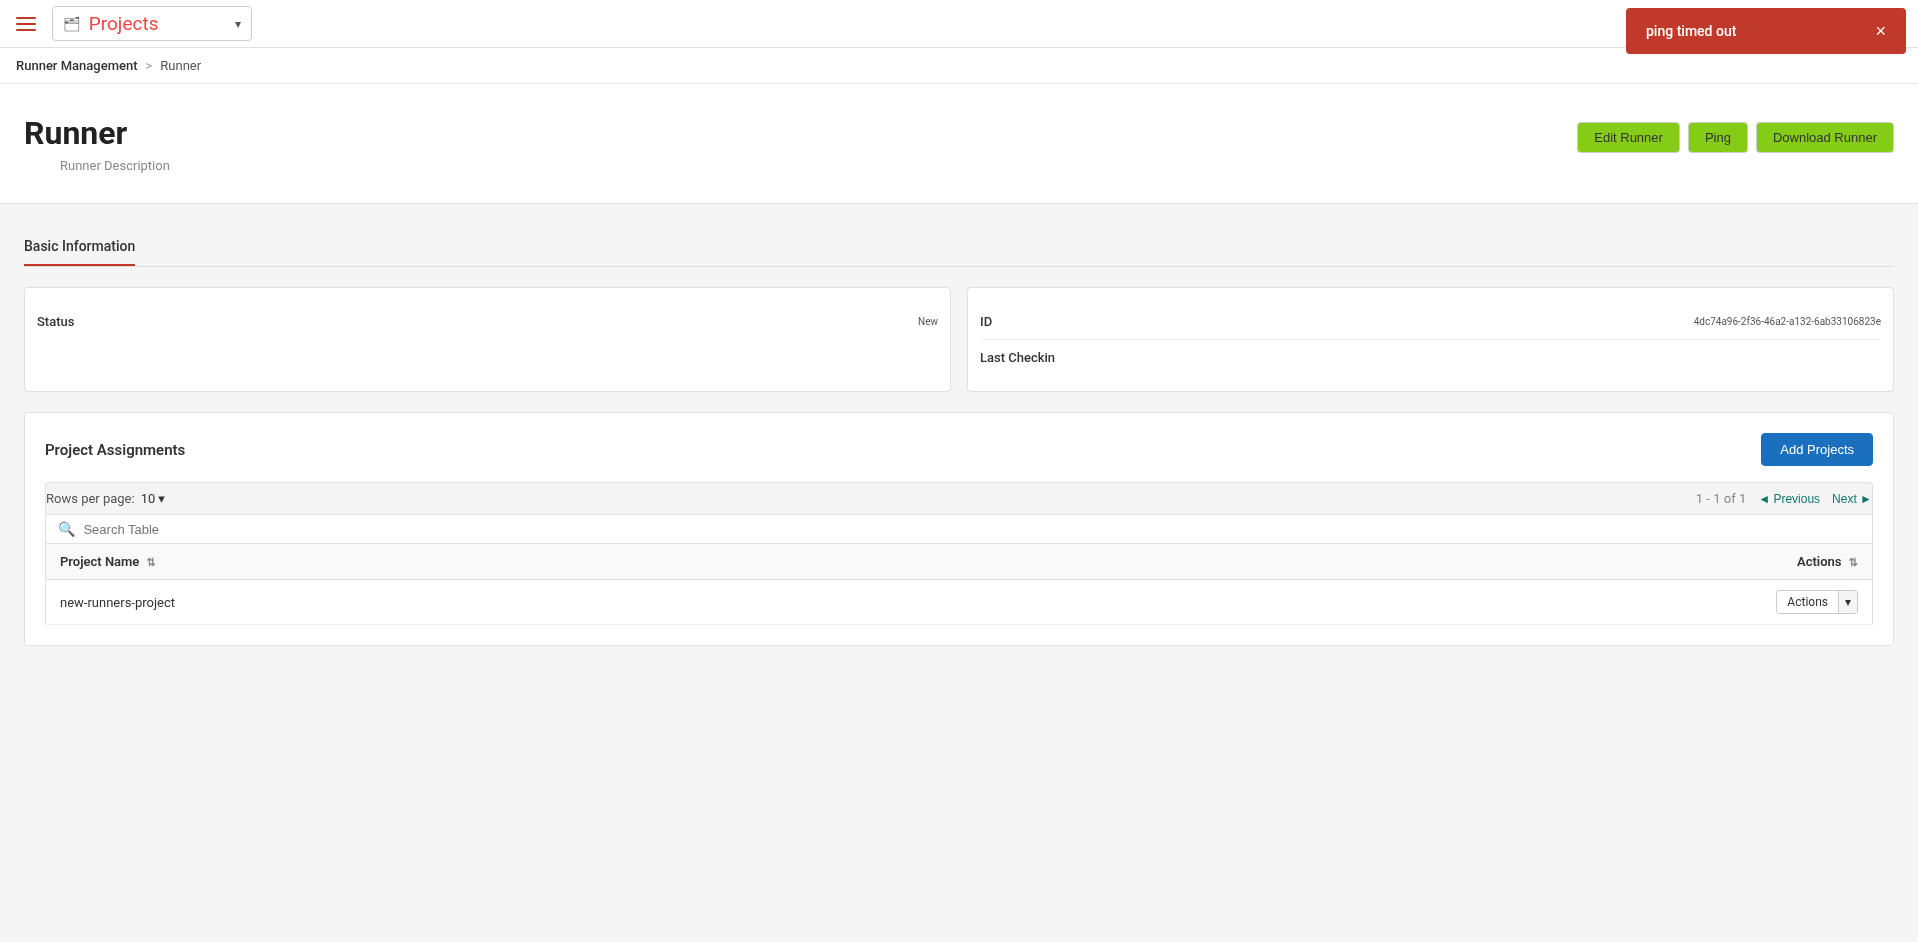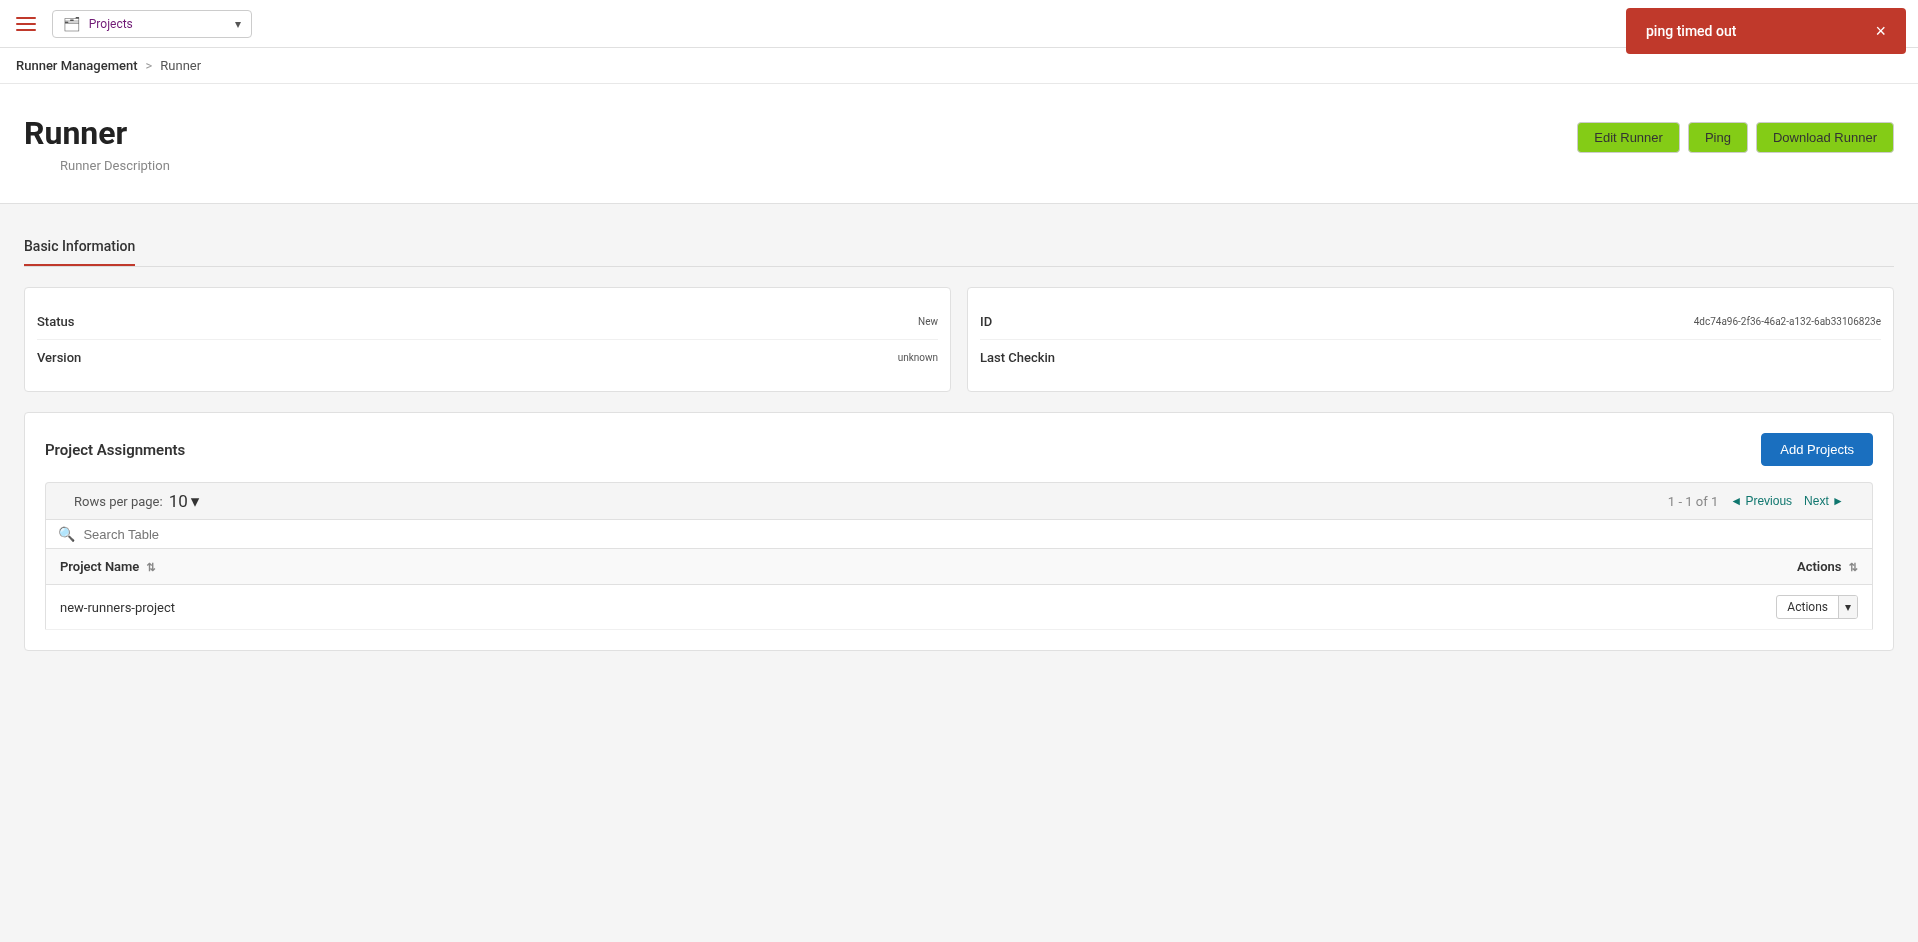--- a/index.html
+++ b/index.html
@@ -24,21 +24,21 @@
       display: block; height: 2px; background: #c0392b; border-radius: 1px;
     }
     .project-selector {
       display: flex; align-items: center;
       border: 1px solid #ccc; border-radius: 4px;
       padding: 5px 10px; cursor: pointer; background: #fff;
       min-width: 200px; justify-content: space-between;
     }
     .project-selector-inner { display: flex; align-items: center; gap: 8px; }
     .project-icon { color: #555; font-size: 14px; }
-    .project-name { font-size: 12px; color: #701a75; }
+    .project-name { font-size: 19px; color: #ef4444; }
     .chevron-down { color: #555; font-size: 12px; }
 
     
     .toast-notification {
       position: fixed;
       top: 8px;
       right: 12px;
       background: #c0392b;
       color: #fff;
       padding: 14px 20px;
@@ -167,29 +167,29 @@
       padding: 8px 18px; border-radius: 4px; font-size: 13px;
       cursor: pointer; font-weight: 500;
     }
 
     
     .table-controls {
       display: flex;
       justify-content: space-between;
       align-items: center;
       background: #f5f5f5;
-      padding: 8px 28px;
+      padding: 8px 0;
       border: 1px solid #e0e0e0;
       border-bottom: none;
       border-radius: 4px 4px 0 0;
     }
     .rows-per-page { display: flex; align-items: center; gap: 6px; font-size: 13px; color: #555; }
     .rows-select {
       display: flex; align-items: flex-start; gap: 3px; cursor: pointer;
-      font-size: 17px; color: #333;
+      font-size: 13px; color: #333;
     }
     .pagination-info { display: flex; align-items: center; gap: 12px; font-size: 13px; color: #888; }
     .pagination-btn {
       background: none; border: none; color: #0f766e; cursor: pointer;
       font-size: 12px; display: flex; align-items: center; gap: 4px;
     }
     .pagination-btn:disabled { color: #ccc; cursor: default; }
 
     
     .search-bar {
@@ -286,24 +286,20 @@
   <div class="tab-bar">
     <div class="tab-item active">Basic Information</div>
   </div>
 
   <div class="info-cards-row">
 
     <div class="info-card">
       <div class="info-row">
         <span class="info-label">Status</span>
         <span class="info-value">New</span>
-      </div>
-      <div class="info-row">
-        <span class="info-label">Version</span>
-        <span class="info-value">unknown</span>
       </div>
     </div>
 
     <div class="info-card">
       <div class="info-row">
         <span class="info-label">ID</span>
         <span class="info-value">4dc74a96-2f36-46a2-a132-6ab33106823e</span>
       </div>
       <div class="info-row">
         <span class="info-label">Last Checkin</span>

